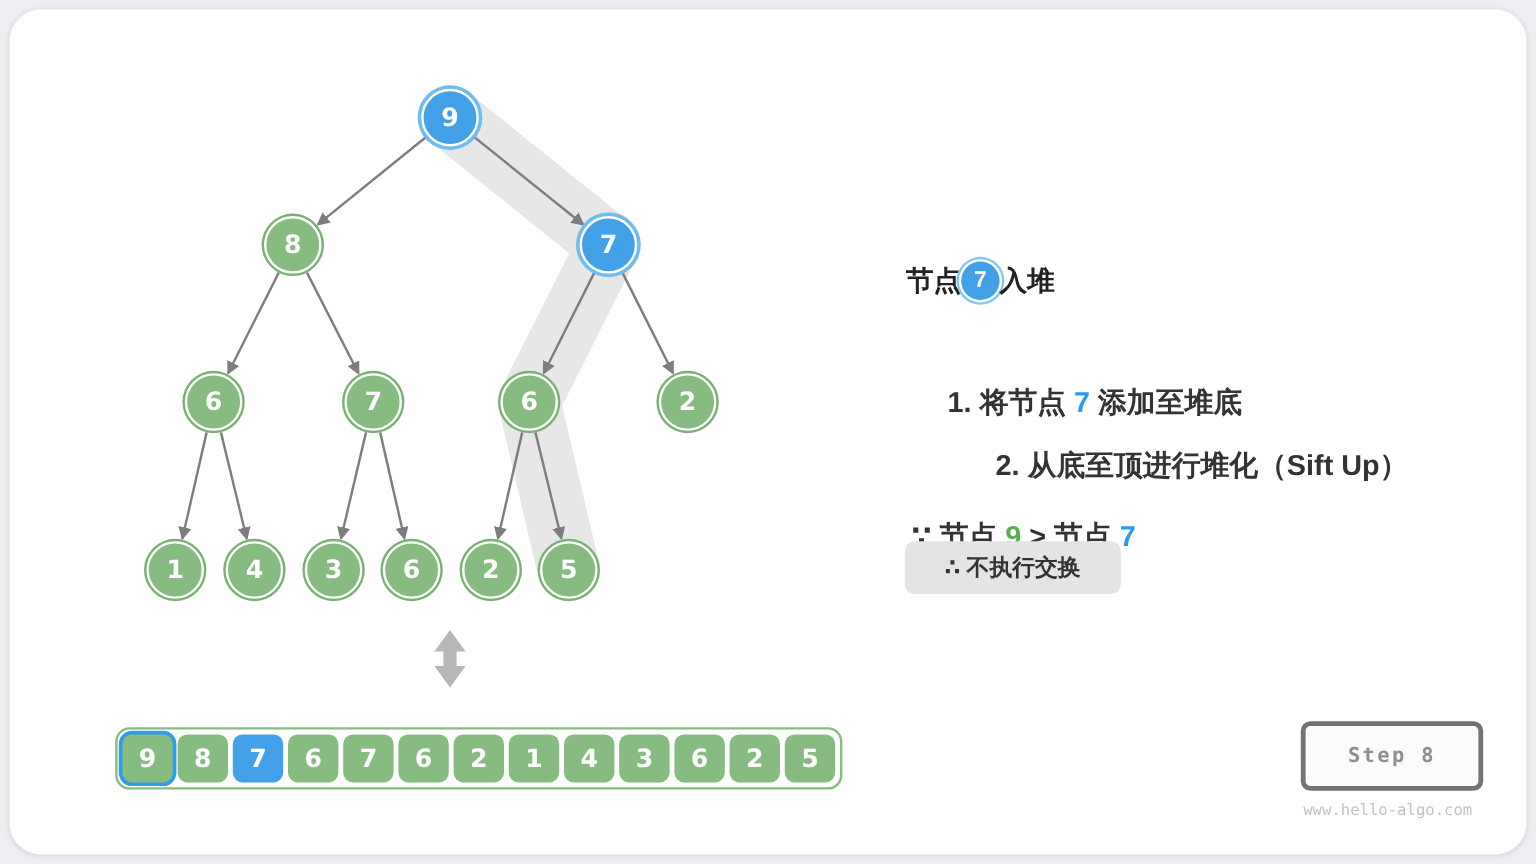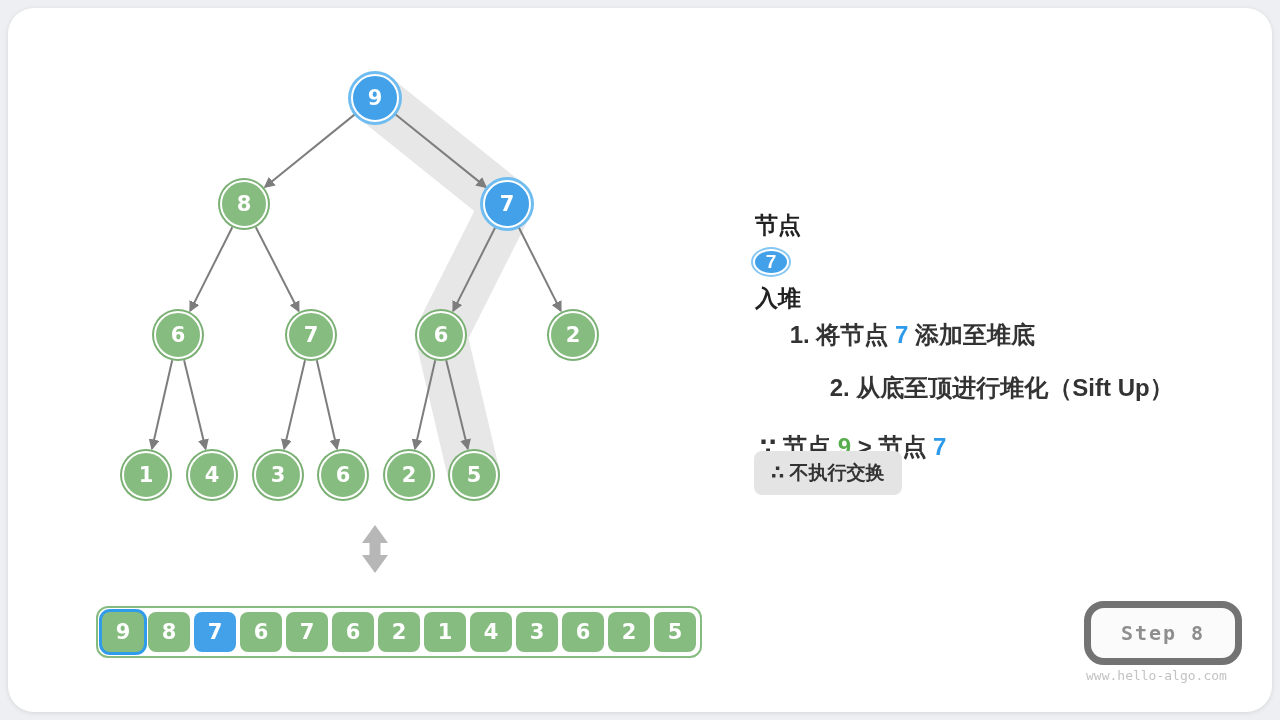--- a/index.html
+++ b/index.html
@@ -49,49 +49,49 @@
     background:#87BC80; color:#fff;
     font-weight:bold; font-size:21px;
     display:flex; align-items:center; justify-content:center;
     font-family:"DejaVu Sans","Liberation Sans",sans-serif;
   }
   .cell.blue { background:#42A1E9; }
   .cell.ring { box-shadow:0 0 0 3px #2F9BEA; }
 
   .ptitle {
     position:absolute; left:747px; top:202px; height:40px;
-    display:flex; align-items:flex-start; gap:10px;
-    font-size:23px; font-weight:bold; color:#222;flex-direction:column;
+    display:flex; align-items:flex-end; 
+    font-size:23px; font-weight:bold; color:#222;
   }
   .node-badge {
     display:inline-flex; width:32px; height:32px; border-radius:50%;
     background:#42A1E9; color:#fff;
     align-items:center; justify-content:center;
     font-size:19px; font-weight:bold;
     box-shadow:0 0 0 2px #fff, 0 0 0 4px #84C7F3;
   }
   .pitem {
     position:absolute; font-size:24px; font-weight:600; color:#333;
     white-space:pre;
   }
   .blue-t  { color:#2E9BEA; font-weight:bold; }
   .green-t { color:#58AD4E; font-weight:bold; }
   .ptherefore {
     position:absolute; left:746px; top:443px;
     background:#e4e4e4; border-radius:8px;
-    padding:9px 17px;
+    padding:9px 33px;
     font-size:19px; font-weight:600; color:#333;
   }
   .step-box {
     position:absolute; left:1076px; top:593px;
     width:144px; height:50px;
-    background:#fbfbfb; border:7px solid #737373; border-radius:20px;
+    background:#fbfbfb; border:4px solid #737373; border-radius:8px;
     display:flex; align-items:center; justify-content:center;
     font-family:"DejaVu Sans Mono","Liberation Mono",monospace;
-    font-weight:bold; font-size:20px; color:#8e8e8e; letter-spacing:2px;
+    font-weight:bold; font-size:17px; color:#8e8e8e; letter-spacing:2px;
   }
   .watermark {
     position:absolute; left:1078px; top:660px;
     font-family:"DejaVu Sans Mono","Liberation Mono",monospace;
     font-size:13px; color:#c3c3c3;
   }
 </style>
 </head>
 <body>
 

